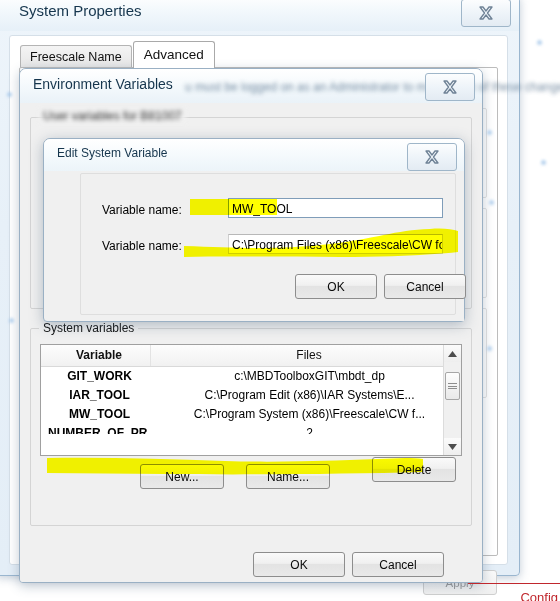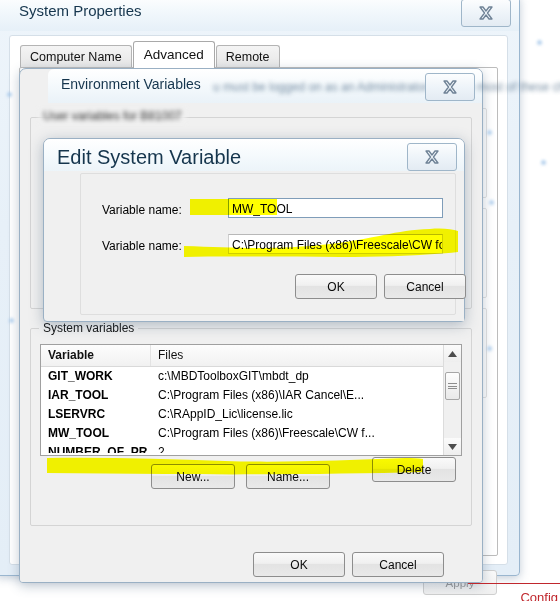--- a/index.html
+++ b/index.html
@@ -154,21 +154,20 @@
     border: 1px solid #9ab0c4;
     border-radius: 7px 7px 4px 4px;
     box-shadow: 0 3px 12px rgba(70,95,120,0.33);
   }
   #envvars-titlebar {
     position: absolute;
     left: 0; top: 0; right: 0;
     height: 34px;
     background: linear-gradient(180deg, #ffffff 0%, #f4f9fc 50%, #eaf2f8 100%);
     border-radius: 6px 6px 0 0;
-    margin-left: 28px;
   }
   #envvars-title {
     position: absolute;
     left: 13px;
     top: 7px;
     font-size: 14px;
     color: #15354d;
     white-space: nowrap;
   }
   #envvars-close { right: 7px; top: 4px; }
@@ -306,21 +305,21 @@
   #editvar-titlebar {
     position: absolute;
     left: 0; top: 0; right: 0;
     height: 32px;
     background: linear-gradient(180deg, #ffffff 0%, #f5fafd 50%, #ecf4f9 100%);
     border-radius: 6px 6px 0 0;
   }
   #editvar-title {
     position: absolute;
     left: 13px; top: 7px;
-    font-size: 20px;
+    font-size: 12px;
     color: #15354d;
     white-space: nowrap;
   }
   #editvar-close { right: 7px; top: 4px; }
   #editvar-client {
     position: absolute;
     left: 0; top: 32px; right: 0; bottom: 0;
     background: #f0f0f0;
     margin-left: 28px;
   }
@@ -399,23 +398,22 @@
     <div class="winclose" id="sysprops-close">
       <svg width="16" height="14" viewBox="0 0 16 14" aria-hidden="true">
         <path d="M2 1 L5 1 L8 5 L11 1 L14 1 L9.5 7 L14 13 L11 13 L8 9 L5 13 L2 13 L6.5 7 Z" fill="none" stroke="#6f8296" stroke-width="1.3" stroke-linejoin="round"></path>
       </svg>
     </div>
   </div>
 
   <div id="sysprops-client">
 
     <div id="tabstrip">
-      <div class="tab">Computer Name</div>
+      <div class="tab">Freescale Name</div>
       <div class="tab active">Advanced</div>
-      <div class="tab">Remote</div>
     </div>
 
     <div id="tabpage">
       <div class="blurtext" style="left:12px; top:18px; width:360px;">u must be logged on as an Administrator to make most of these changes.</div>
 
       <div class="ghost-group" style="left:10px; top:40px; right:10px; height:88px;"></div>
       <div class="ghost-btn" style="right:18px; top:96px; width:60px; height:22px;">...</div>
 
       <div class="ghost-group" style="left:10px; top:140px; right:10px; height:88px;"></div>
       <div class="ghost-btn" style="right:18px; top:196px; width:60px; height:22px;">...</div>
@@ -441,45 +439,41 @@
       </svg>
     </div>
   </div>
 
   <div id="envvars-client">
 
     <div class="groupbox" style="left:10px; top:14px; right:10px; height:190px;">
       <div class="gb-label blurtext" style="position:absolute; top:-9px; left:8px; background:#f0f0f0;">User variables for  B81007</div>
     </div>
 
-    <div class="groupbox" style="left:10px; top:225px; right:10px; height:196px;">
+    <div class="groupbox" style="left:10px; top:225px; right:10px; height:196px;text-align:center;">
       <div class="gb-label">System variables</div>
 
       <div class="listview" style="left:9px; top:15px; right:9px; height:110px;">
 
         <div class="lv-head">
           <div class="lv-col col-var">Variable</div>
           <div class="lv-col col-val">Files</div>
         </div>
 
         <div class="lv-row">
           <div class="lv-col col-var">GIT_WORK</div>
           <div class="lv-col col-val">c:\MBDToolboxGIT\mbdt_dp</div>
         </div>
         <div class="lv-row">
           <div class="lv-col col-var">IAR_TOOL</div>
-          <div class="lv-col col-val">C:\Program Files (x86)\IAR Cancel\E...</div>
-        </div>
-        <div class="lv-row">
-          <div class="lv-col col-var">LSERVRC</div>
-          <div class="lv-col col-val">C:\RAppID_Lic\license.lic</div>
+          <div class="lv-col col-val">C:\Program Edit (x86)\IAR Systems\E...</div>
         </div>
         <div class="lv-row">
           <div class="lv-col col-var">MW_TOOL</div>
-          <div class="lv-col col-val">C:\Program Files (x86)\Freescale\CW f...</div>
+          <div class="lv-col col-val">C:\Program System (x86)\Freescale\CW f...</div>
         </div>
         <div class="lv-row clipped">
           <div class="lv-col col-var">NUMBER_OF_PR...</div>
           <div class="lv-col col-val">2</div>
         </div>
 
         <div class="vscroll">
           <div class="vs-btn vs-up">
             <svg width="9" height="6" viewBox="0 0 9 6">
                 <path d="M4.5 0 L9 6 L0 6 Z" fill="#4d4d4d"></path>
@@ -493,21 +487,21 @@
               </span>
           </div>
           <div class="vs-btn vs-down">
             <svg width="9" height="6" viewBox="0 0 9 6">
                 <path d="M0 0 L9 0 L4.5 6 Z" fill="#4d4d4d"></path>
               </svg>
           </div>
         </div>
       </div>
 
-      <div class="btn" style="left:120px; top:135px; width:82px;">New...</div>
+      <div class="btn" style="left:109px; top:135px; width:82px;">New...</div>
       <div class="btn" style="left:215px; top:135px; width:82px;">Name...</div>
       <div class="btn" style="left:310px; top:128px; width:82px;margin-left:31px;">Delete</div>
     </div>
 
     <div class="btn" style="left:233px; top:449px; width:90px;">OK</div>
     <div class="btn" style="left:332px; top:449px; width:90px;">Cancel</div>
   </div>
 </div>
 
 <div id="editvar-window">

